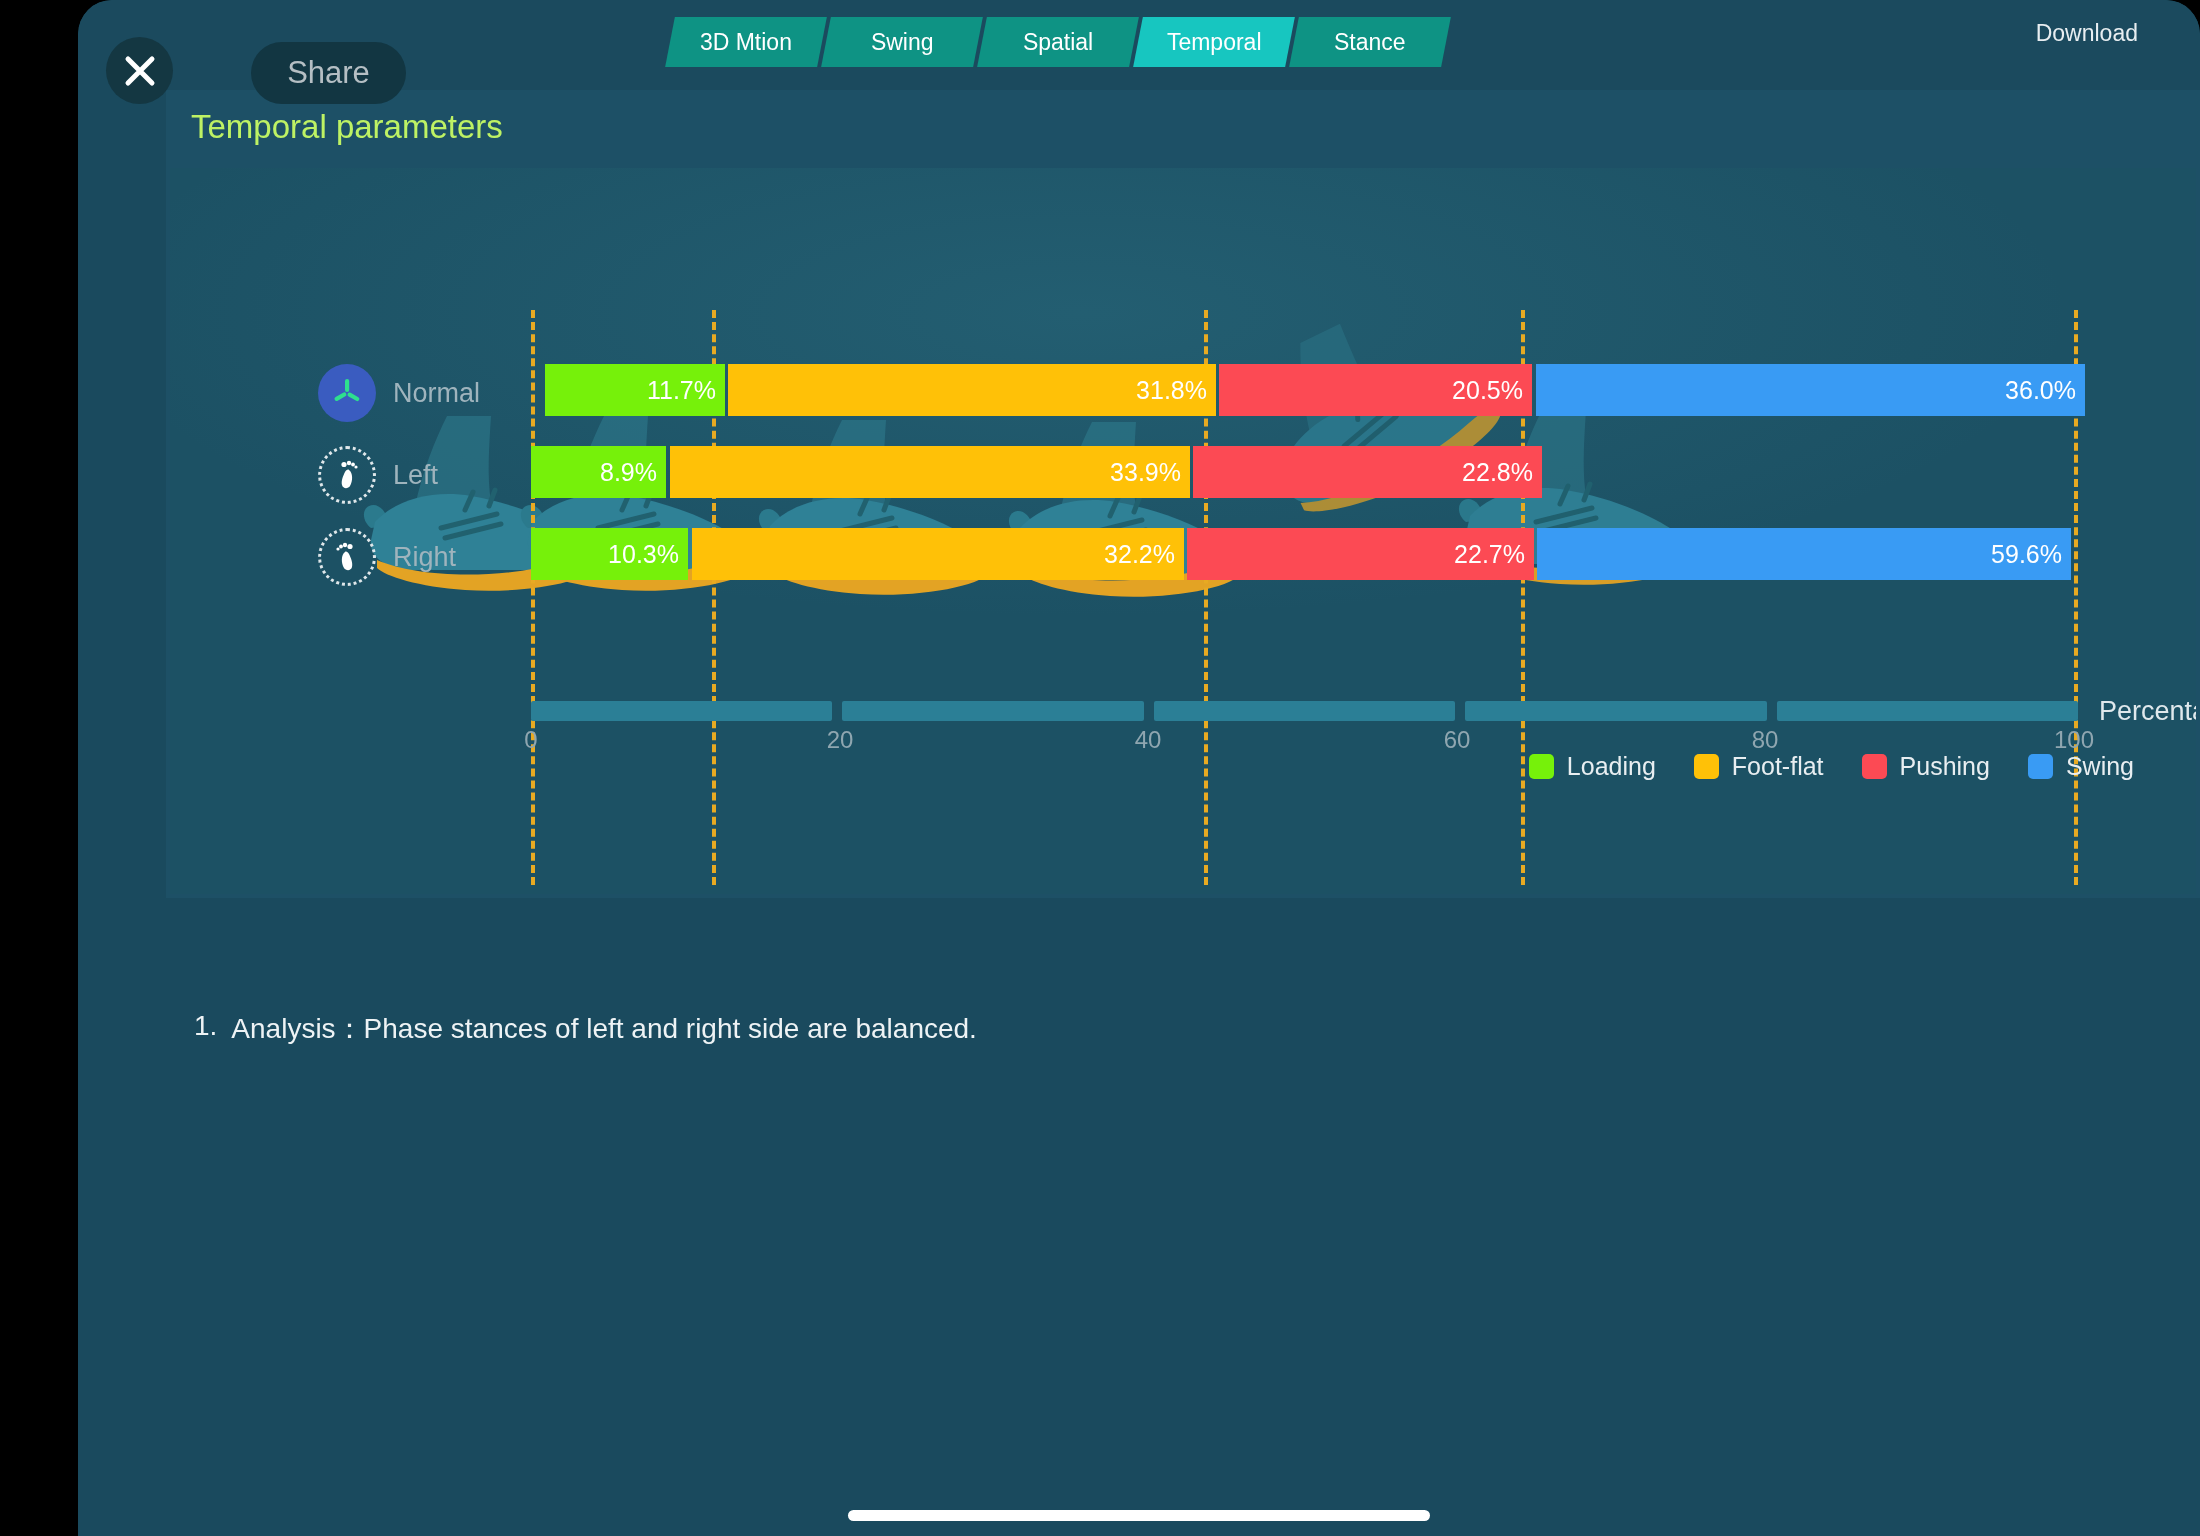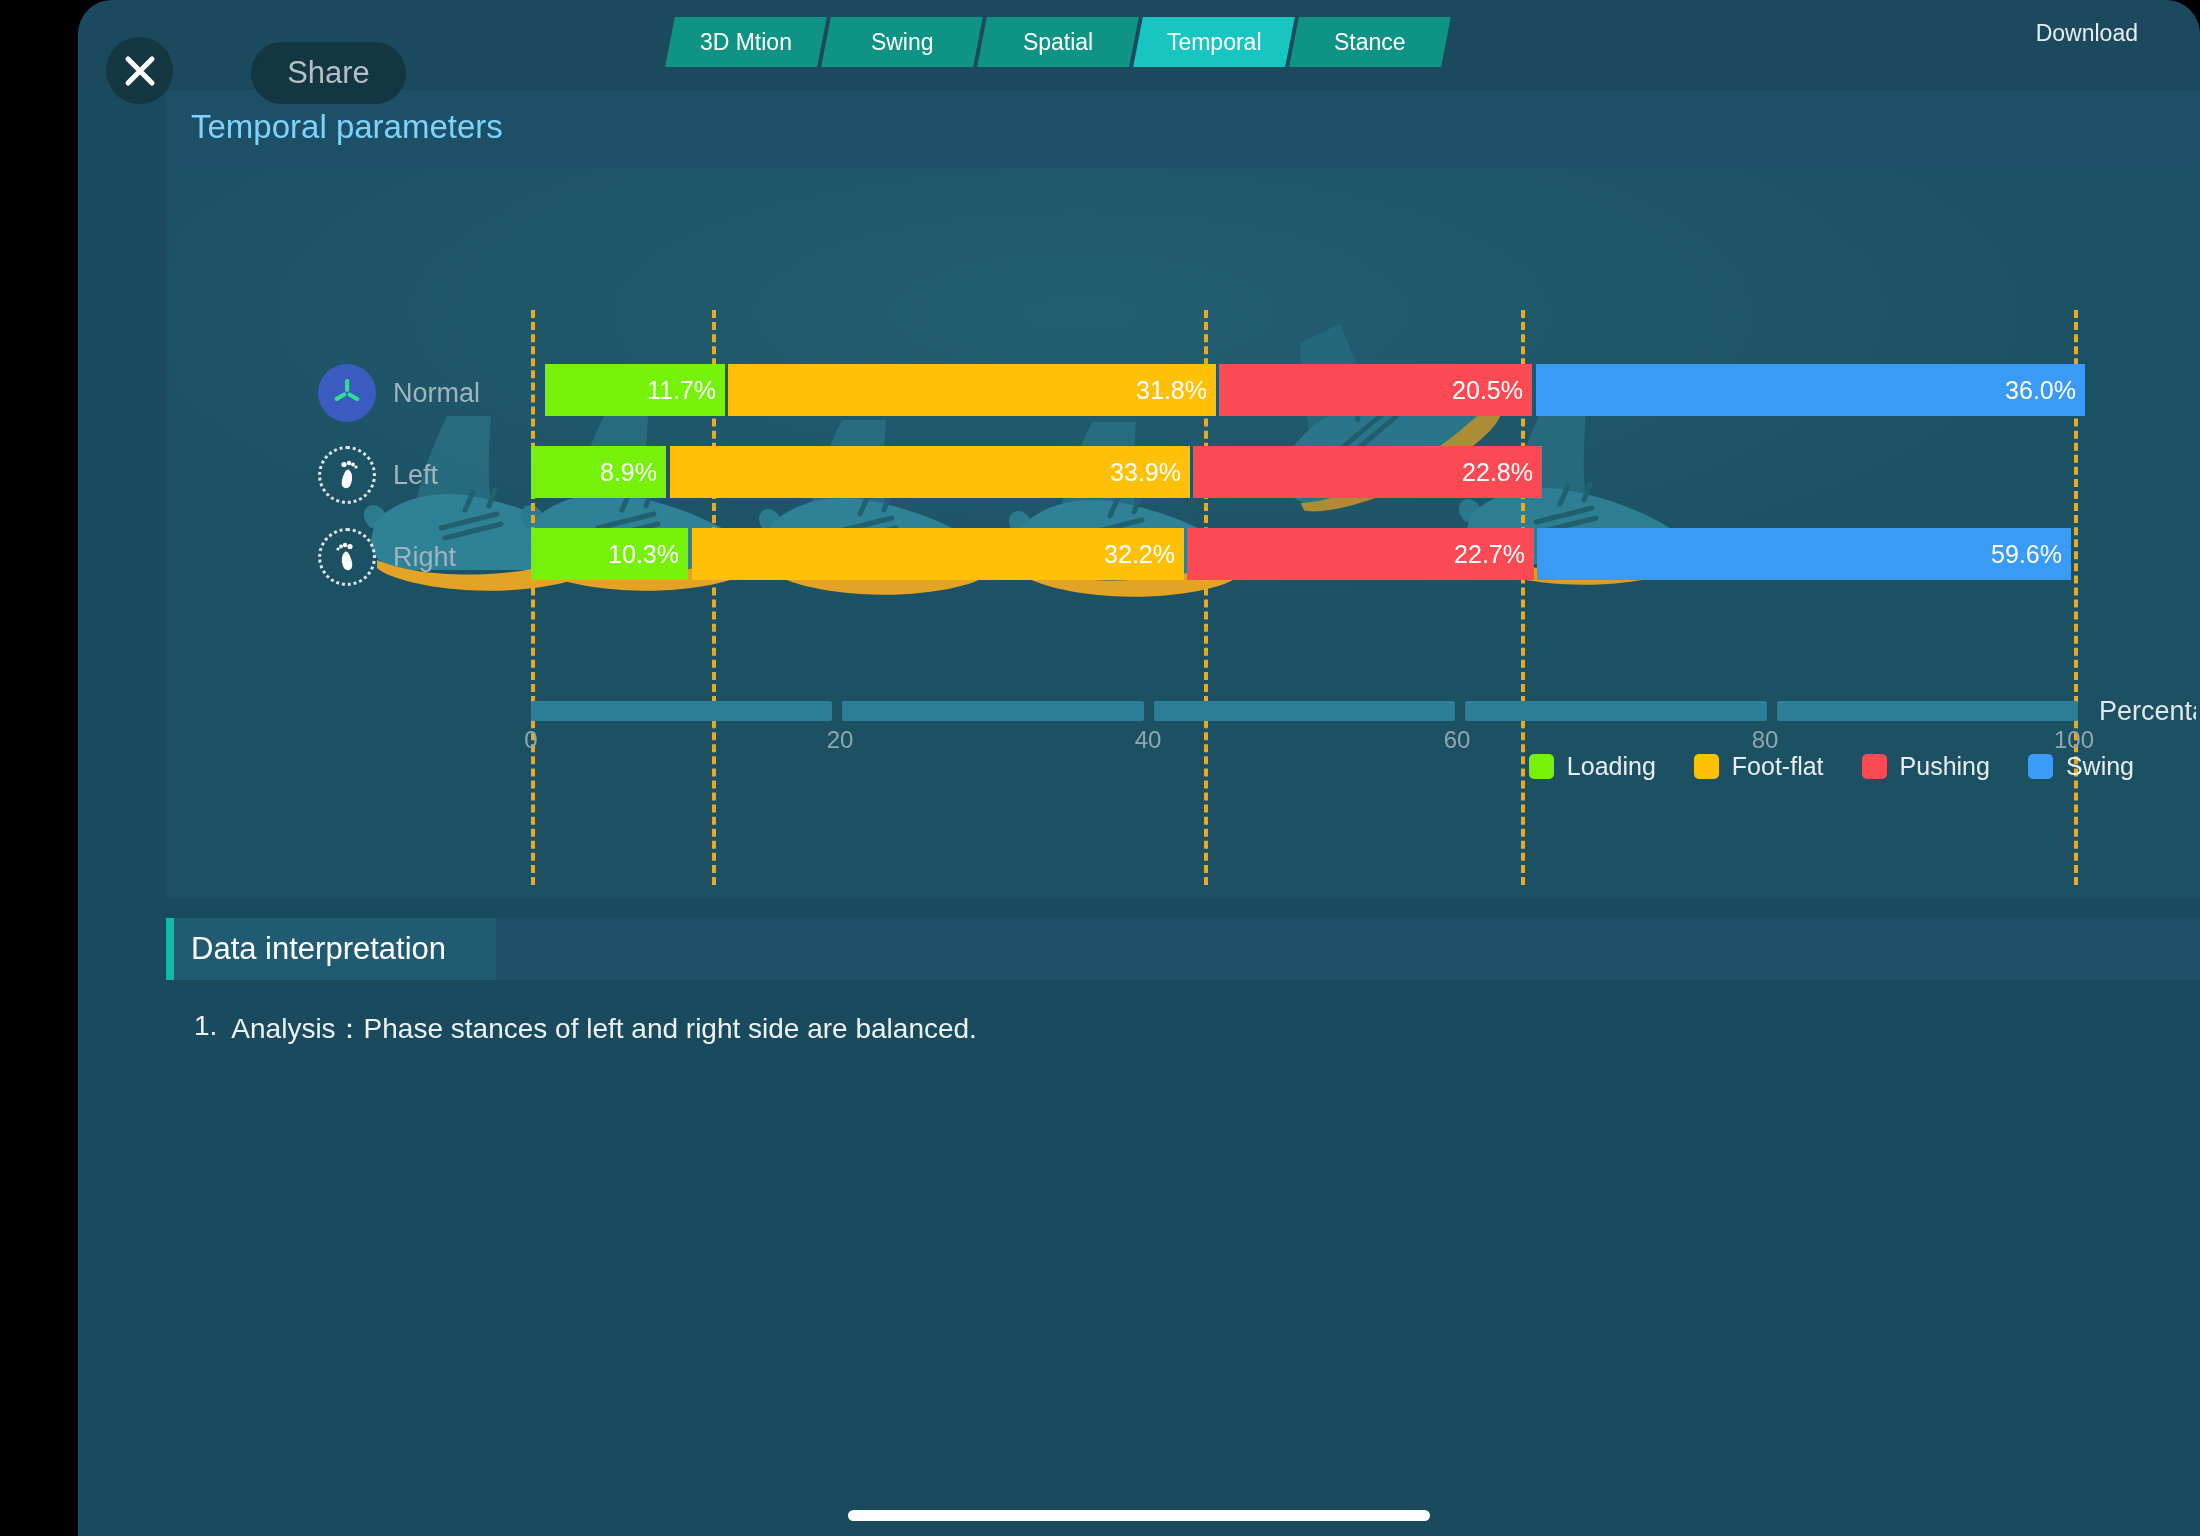--- a/index.html
+++ b/index.html
@@ -82,21 +82,21 @@
   
   .panel {
     position: absolute;
     left: 88px; top: 90px;
     width: 2034px; height: 808px;
     background: #1d5066;
   }
   .panel-title {
     position: absolute;
     left: 25px; top: 18px;
-    font-size: 33px; color: #7dd3fc;
+    font-size: 33px; color: #bef264;
   }
   .chart-area {
     position: absolute;
     left: 4px; top: 78px;
     width: 2026px; height: 726px;
     background: #1c5164;
     overflow: hidden;
   }
   .chart-area::before{
     content:"";
@@ -386,26 +386,20 @@
         </div>
         <div class="lg">
           <div class="lg-sw" style="background:#399bf4;"></div>
           <div class="lg-tx">Swing</div>
         </div>
       </div>
 
     </div>
   </div>
 
-  <div class="di-head">
-    <div class="di-tab">
-      <div class="di-accent"></div>
-      <div class="di-title">Data interpretation</div>
-    </div>
-  </div>
   <div class="di-body">
     <div class="di-item">
       <span>1.</span>
       <span>Analysis：Phase stances of left and right side are balanced.</span>
     </div>
   </div>
 
   <div class="home-ind"></div>
 </div>
 

